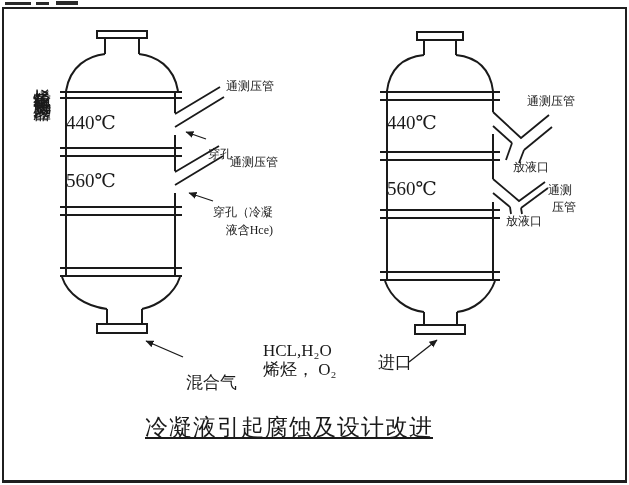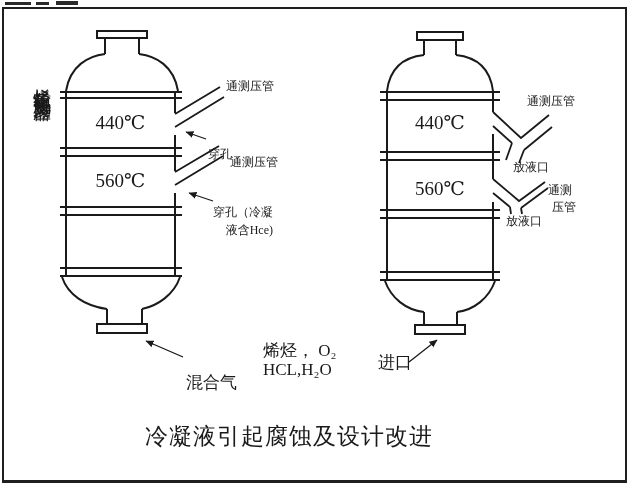--- a/index.html
+++ b/index.html
@@ -11,21 +11,21 @@
     color:#1a1a1a;
     overflow:hidden;
   }
   .frame{
     position:absolute;left:2px;top:7px;width:621px;height:471px;
     border:2px solid #1f1f1f;border-bottom-width:3px;
   }
   .lbl{position:absolute;white-space:nowrap;line-height:1.1;}
   .lbl-sm{font-size:12px;}
   .lbl-md{font-size:17px;}
-  .temp{font-size:19px;text-align:center;}
+  .temp{font-size:19px;text-align:left;}
   .vtext{
     writing-mode:vertical-rl;text-orientation:upright;
     font-size:18px;letter-spacing:2px;line-height:24px;
   }
   .title{
     font-size:23px;letter-spacing:1px;text-align:center;
   }
   .indent10{padding-left:10px;text-align:right;}
   .indent4{padding-left:4px;}
   .frag{position:absolute;background:#2a2a2a;}
@@ -118,20 +118,20 @@
   <div class="lbl lbl-sm" style="left:527px;top:95px;">通测压管</div>
   <div class="lbl lbl-sm" style="left:513px;top:161px;">放液口</div>
   <div class="lbl lbl-sm" style="left:548px;top:182px;line-height:17px;">
     <div>通测</div>
     <div class="indent4">压管</div>
   </div>
   <div class="lbl lbl-sm" style="left:506px;top:215px;">放液口</div>
 
   <div class="lbl lbl-md" style="left:186px;top:374px;">混合气</div>
   <div class="lbl lbl-md" style="left:263px;top:341px;line-height:19px;">
+    <div>HCL,H₂O</div>
     <div>烯烃， O₂</div>
-    <div>HCL,H₂O</div>
   </div>
   <div class="lbl lbl-md" style="left:378px;top:354px;">进口</div>
 
-  <div class="lbl title" style="left:138px;top:424px;width:302px;">冷凝液引起腐蚀及设计改进</div>
+  <div class="lbl title" style="left:138px;top:415px;width:302px;text-decoration:underline;">冷凝液引起腐蚀及设计改进</div>
 
 </div>
 
 </body></html>

